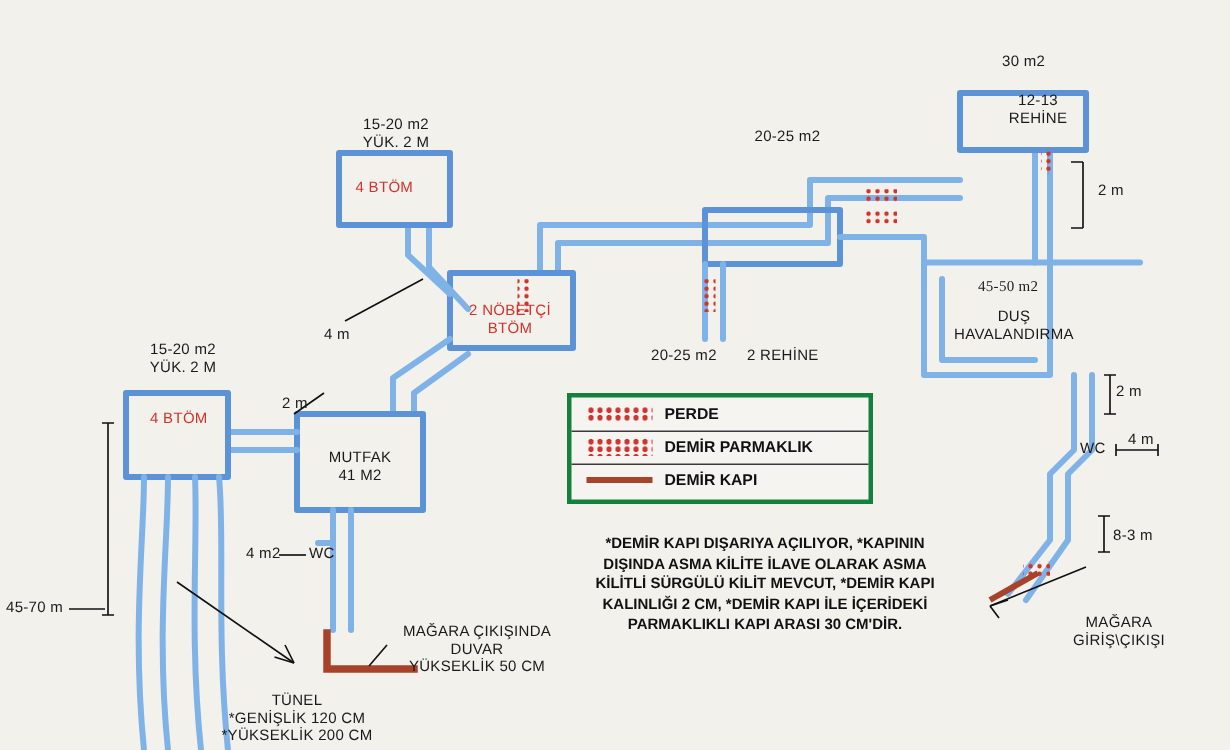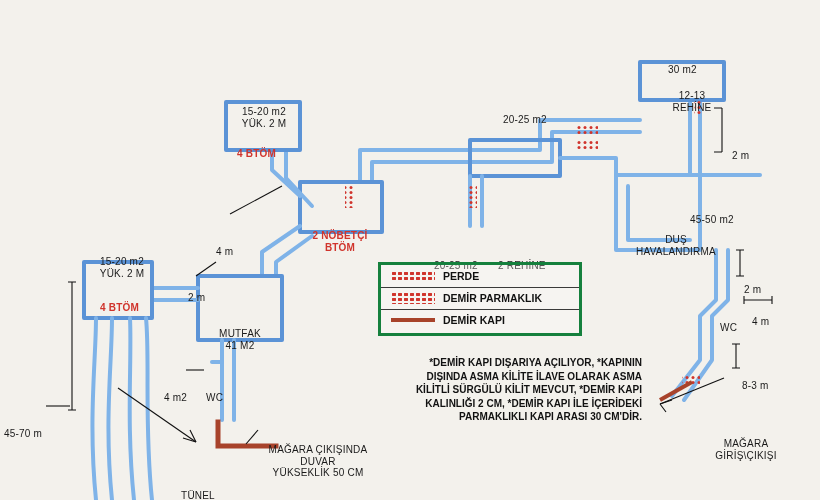--- a/index.html
+++ b/index.html
@@ -11,23 +11,22 @@
   }
   #stage{position:absolute;left:0;top:0;width:820px;height:500px;}
   svg#plan{position:absolute;left:0;top:0;width:820px;height:500px;}
   .lbl{
     position:absolute;
     font-size:10px;
     color:#1a1a1a;
     line-height:1.15;
     white-space:pre;
     letter-spacing:0.2px;
-    margin-top:28px;
-  }
-  .lbl.red{color:#d0342c;font-weight:bold;}
+  }
+  .lbl.red{color:#d0342c;font-weight:normal;}
   .lbl.bold{font-weight:normal;}
   .lbl.c{text-align:center;}
   .legend{
     position:absolute;
     left:378px;top:262px;
     width:198px;height:68px;
     border:3px solid #15803d;
     background:rgba(255,255,255,0.25);
   }
   .legend-row{
@@ -48,21 +47,21 @@
   }
   .sw-parmaklik{
     background-image:radial-gradient(circle, #d0342c 46%, transparent 48%);
     background-size:6px 5px;background-position:0 0;
   }
   .sw-kapi{
     background:#a8432b;height:4px !important;top:9px !important;
   }
   .note{
     position:absolute;left:390px;top:356px;width:240px;
-    font-size:10px;font-weight:bold;color:#111;text-align:right;line-height:1.35;margin-left:12px;
+    font-size:10px;font-weight:bold;color:#111;text-align:center;line-height:1.35;
   }
   .bottomnote{
     position:absolute;left:300px;top:488px;width:420px;
     font-size:8px;color:#6a6a6a;text-align:center;
   }
 </style>
 </head>
 <body>
 
 <div id="stage">
@@ -174,21 +173,21 @@
   <div class="lbl" style="left:668px;top:36px;">30 m2</div>
   <div class="lbl bold" style="left:660px;top:62px;text-align:center;width:64px;">12-13
 REHİNE</div>
   <div class="lbl" style="left:732px;top:122px;">2 m</div>
   <div class="lbl" style="left:503px;top:86px;">20-25 m2</div>
   <div class="lbl c" style="left:224px;top:78px;width:80px;">15-20 m2
 YÜK. 2 M</div>
   <div class="lbl red" style="left:237px;top:120px;">4 BTÖM</div>
   <div class="lbl red c" style="left:300px;top:202px;width:80px;">2 NÖBETÇİ
 BTÖM</div>
-  <div class="lbl" style="left:690px;top:186px;">45-50 m2</div>
+  <div class="lbl" style="left:652px;top:186px;font-family:Liberation Serif, serif;">45-50 m2</div>
   <div class="lbl bold c" style="left:624px;top:206px;width:104px;">DUŞ
 HAVALANDIRMA</div>
   <div class="lbl" style="left:434px;top:232px;">20-25 m2</div>
   <div class="lbl bold" style="left:498px;top:232px;">2 REHİNE</div>
   <div class="lbl" style="left:216px;top:218px;">4 m</div>
   <div class="lbl c" style="left:82px;top:228px;width:80px;">15-20 m2
 YÜK. 2 M</div>
   <div class="lbl red" style="left:100px;top:274px;">4 BTÖM</div>
   <div class="lbl" style="left:188px;top:264px;">2 m</div>
   <div class="lbl bold c" style="left:202px;top:300px;width:76px;">MUTFAK

